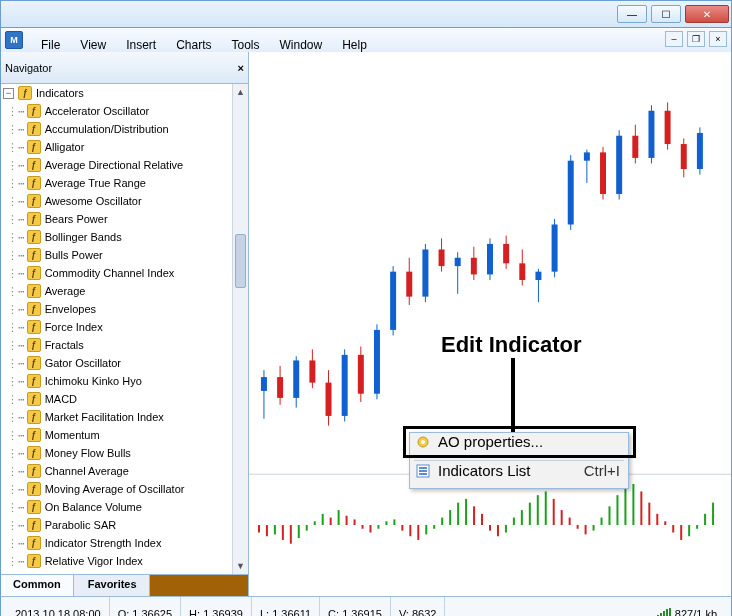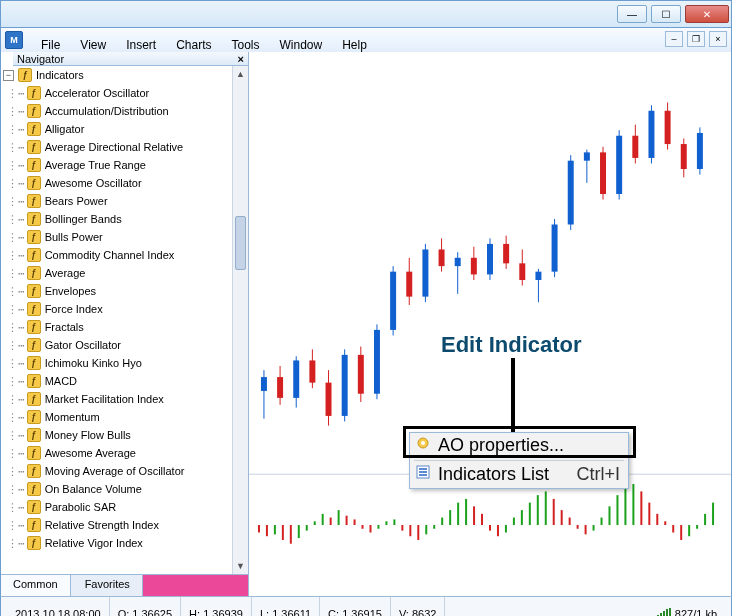--- a/index.html
+++ b/index.html
@@ -62,27 +62,26 @@
     border-left:1px solid #6b9ecf; border-right:1px solid #6b9ecf;
   }
   
   .navigator {
     width:248px;
     border-right:1px solid #9bbad9;
     display:flex; flex-direction:column;
     background:#fff;
   }
   .nav-header {
-    height:14px;
+    height:32px;
     background:linear-gradient(#f4f8fd,#dce9f7);
     border-bottom:1px solid #9bbad9;
     display:flex;align-items:center;justify-content:space-between;
     padding:0 4px;
     font-size:11px;
-    margin-left:12px;
   }
   .nav-close { font-family:Arial; font-weight:bold; cursor:default;}
   .nav-tree {
     flex:1; overflow:hidden; position:relative;
     font-size:11px;
   }
   .tree-row { height:18px; display:flex; align-items:center; padding-left:6px; white-space:nowrap;}
   .tree-row.root { padding-left:2px; }
   .tree-row .toggle { width:11px;height:11px;border:1px solid #888;font-size:9px;line-height:9px;text-align:center;margin-right:4px;color:#444;}
   .tree-row .line { color:#888; margin-right:2px; font-family:monospace;}
@@ -97,55 +96,56 @@
     position:absolute; right:0; top:0; bottom:0; width:16px;
     background:#eef2f7; border-left:1px solid #cbd6e2;
   }
   .nav-scroll .thumb { position:absolute; left:2px; right:2px; top:150px; height:54px; background:#c4d4e6; border:1px solid #93aecb; border-radius:2px;}
   .nav-scroll .arrow { position:absolute; left:0;right:0;height:16px; display:flex;align-items:center;justify-content:center;font-size:9px;color:#555;}
   .nav-scroll .arrow.up{top:0;} .nav-scroll .arrow.down{bottom:0;}
   .nav-tabs {
     height:22px;
     display:flex;
     border-top:1px solid #9bbad9;
-    background:#ec4899;
+    background:#a16207;
     font-size:11px;
+    font-weight:bold;
   }
   .nav-tab { padding:3px 12px; border-right:1px solid #9bbad9; background:#f8fbff;}
   .nav-tab.inactive { background:#e7eef7;padding-left:14px;}
   
   .chart-area { flex:1; position:relative; background:#fff; overflow:hidden;}
   .candle-svg { position:absolute; inset:0; }
   .annot-label {
     position:absolute;
     font-weight:bold;
-    color:#0c4a6e;
+    color:#000000;
     font-size:22px;
     font-family:Arial, sans-serif;
   }
   .annot-line {
     position:absolute;
     background:#000;
   }
   
   .ctx-menu {
     position:absolute;
     left:160px;
     top:380px;
     width:220px;
     background:#f2f2f2;
     border:1px solid #9bbad9;
     box-shadow:2px 2px 4px rgba(0,0,0,.25);
     padding:2px 0;
   }
   .ctx-item {
     height:22px;
-    display:flex; 
+    display:flex; align-items:center;
     padding:0 8px 9px 4px;
-    font-size:18px;
+    font-size:15px;
   }
   .ctx-item .ci-icon{width:18px;height:16px;margin-right:6px;display:flex;align-items:center;justify-content:center;}
   .ctx-item .ci-hotkey { margin-left:auto; color:#333;}
   .ctx-sep { height:1px; background:#c7cfd9; margin:3px 4px;}
   .ctx-highlight {
     position:absolute;
     border:3px solid #000;
     background:transparent;
     pointer-events:none;
   }
@@ -308,41 +308,41 @@
             <span>Momentum</span>
           </div>
           <div class="tree-row">
             <span class="line">⋮⋯</span>
             <span class="ind-icon">ƒ</span>
             <span>Money Flow Bulls</span>
           </div>
           <div class="tree-row">
             <span class="line">⋮⋯</span>
             <span class="ind-icon">ƒ</span>
-            <span>Awesome Average</span>
+            <span>Channel Average</span>
           </div>
           <div class="tree-row">
             <span class="line">⋮⋯</span>
             <span class="ind-icon">ƒ</span>
             <span>Moving Average of Oscillator</span>
           </div>
           <div class="tree-row">
             <span class="line">⋮⋯</span>
             <span class="ind-icon">ƒ</span>
             <span>On Balance Volume</span>
           </div>
           <div class="tree-row">
             <span class="line">⋮⋯</span>
             <span class="ind-icon">ƒ</span>
             <span>Parabolic SAR</span>
           </div>
           <div class="tree-row">
             <span class="line">⋮⋯</span>
             <span class="ind-icon">ƒ</span>
-            <span>Relative Strength Index</span>
+            <span>Indicator Strength Index</span>
           </div>
           <div class="tree-row">
             <span class="line">⋮⋯</span>
             <span class="ind-icon">ƒ</span>
             <span>Relative Vigor Index</span>
           </div>
         </div>
       <div class="nav-scroll">
         <div class="arrow up">▲</div>
         <div class="thumb"></div>

